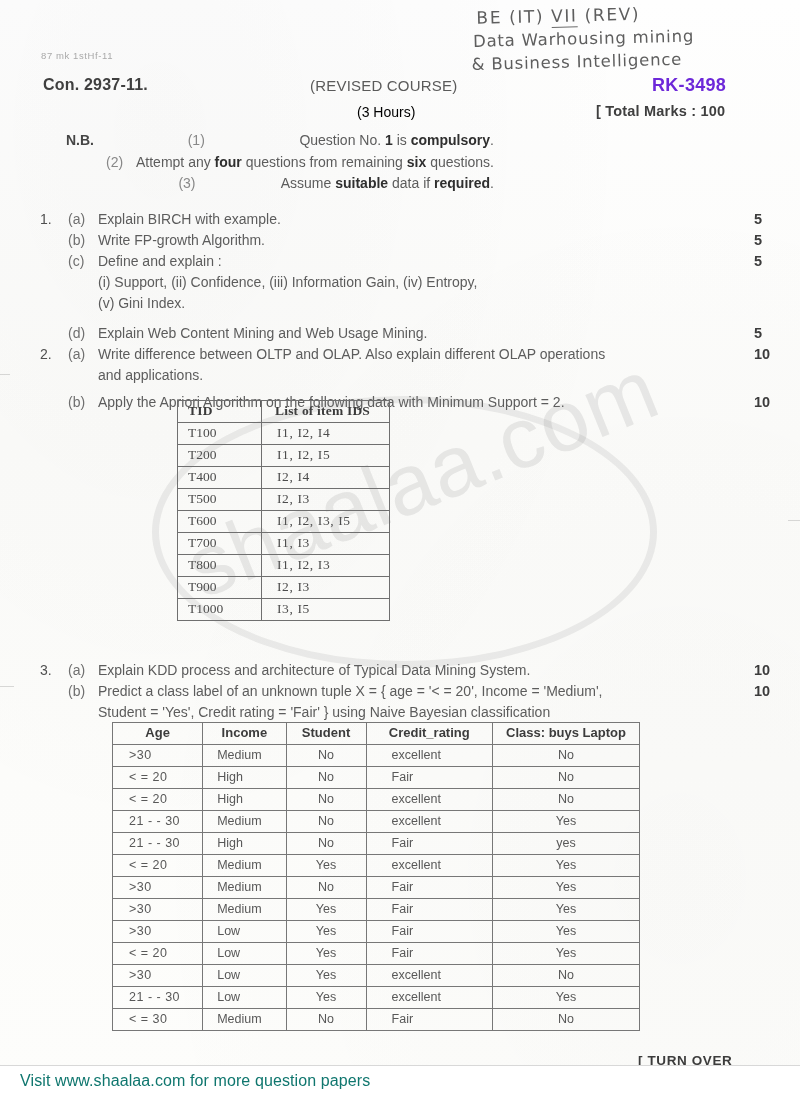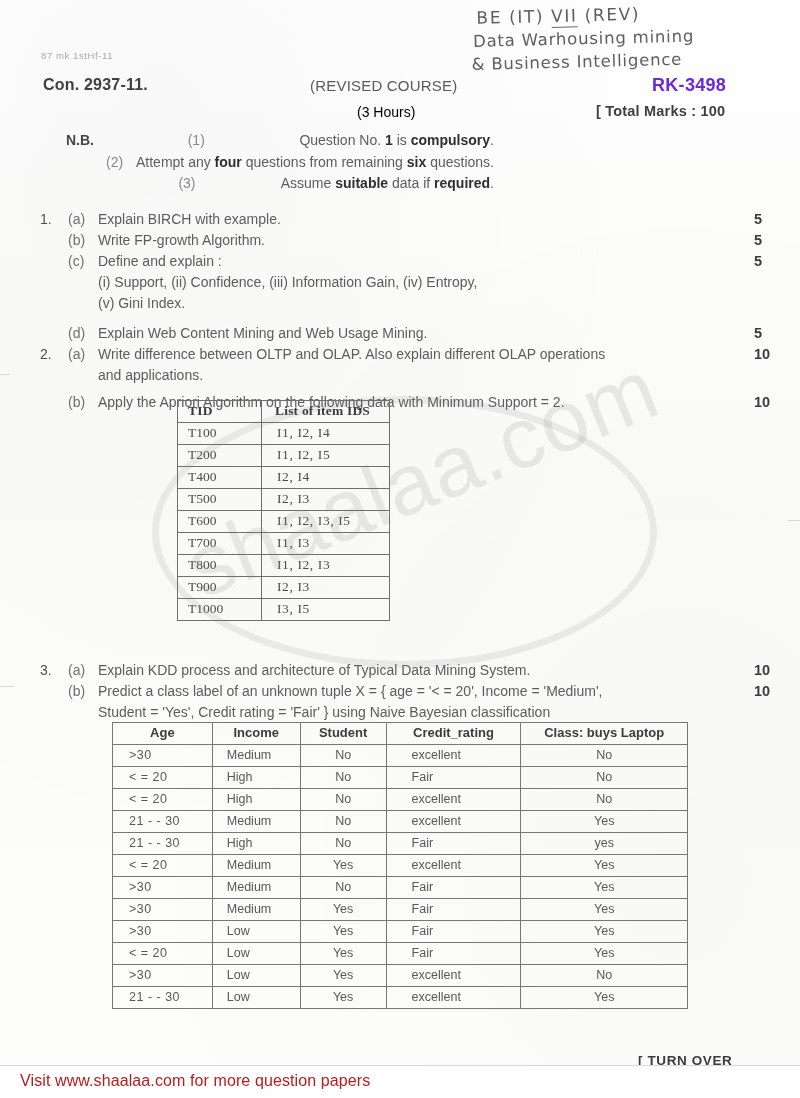--- a/index.html
+++ b/index.html
@@ -198,21 +198,21 @@
   }
   #tid-table th.c-tid, #tid-table td.c-tid { width: 84px; }
   #tid-table th.c-items { padding-left: 13px; }
   #tid-table td.c-items { padding-left: 15px; letter-spacing: 0.6px; }
 
   
   #class-table {
     position: absolute;
     left: 112px;
     top: 722px;
-    width: 576px;
+    width: 528px;
     border-collapse: collapse;
     font-size: 12.5px;
     color: #585858;
     z-index: 2;
   }
   #class-table th, #class-table td {
     border: 1px solid #777;
     height: 22px;
     line-height: 16px;
     padding: 1px 0 2px 0;
@@ -252,21 +252,21 @@
     width: 800px;
     height: 33px;
     background: #ffffff;
     border-top: 1px solid #d8d8d8;
   }
   #footer-bar .footer-text {
     position: absolute;
     left: 20px;
     top: 6px;
     font-size: 16px;
-    color: #b91c1c;
+    color: #0f766e;
     letter-spacing: 0.1px;
   }
 
   
   .edge-mark {
     position: absolute;
     background: rgba(150,150,150,0.35);
     pointer-events: none;
   }
 </style>
@@ -513,20 +513,27 @@
           <td class="col-credit">excellent</td>
           <td class="col-class">No</td>
         </tr>
         <tr>
           <td class="col-age">21 - - 30</td>
           <td class="col-income">Low</td>
           <td class="col-student">Yes</td>
           <td class="col-credit">excellent</td>
           <td class="col-class">Yes</td>
         </tr>
+        <tr>
+          <td class="col-age">&lt; = 30</td>
+          <td class="col-income">Medium</td>
+          <td class="col-student">No</td>
+          <td class="col-credit">Fair</td>
+          <td class="col-class">No</td>
+        </tr>
       </tbody>
   </table>
 
   <div class="turn-over">[ TURN OVER</div>
   <div id="footer-bar">
     <div class="footer-text">Visit www.shaalaa.com for more question papers</div>
   </div>
 
 </div>
 

